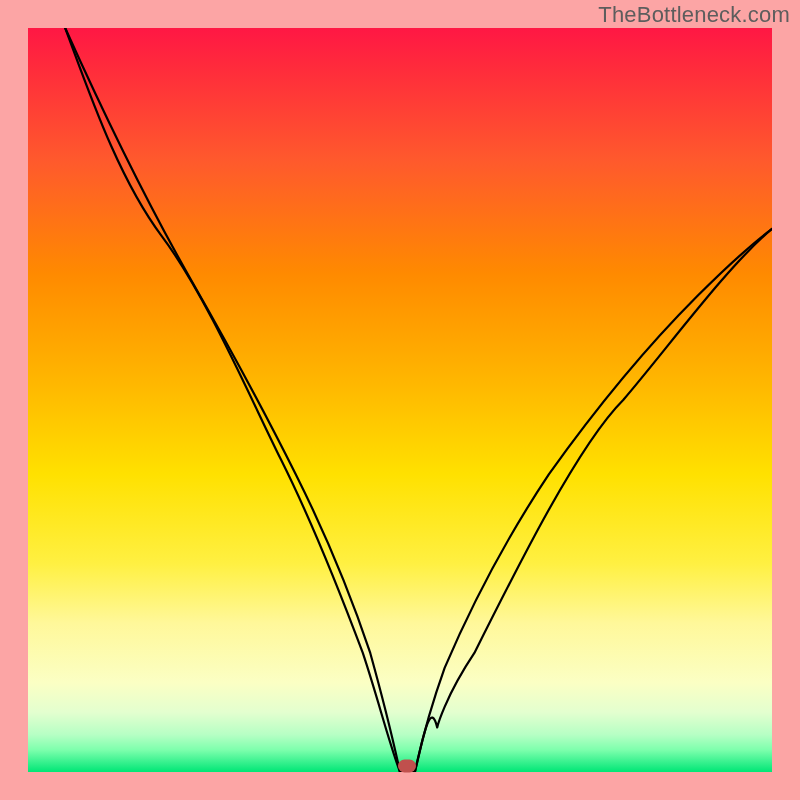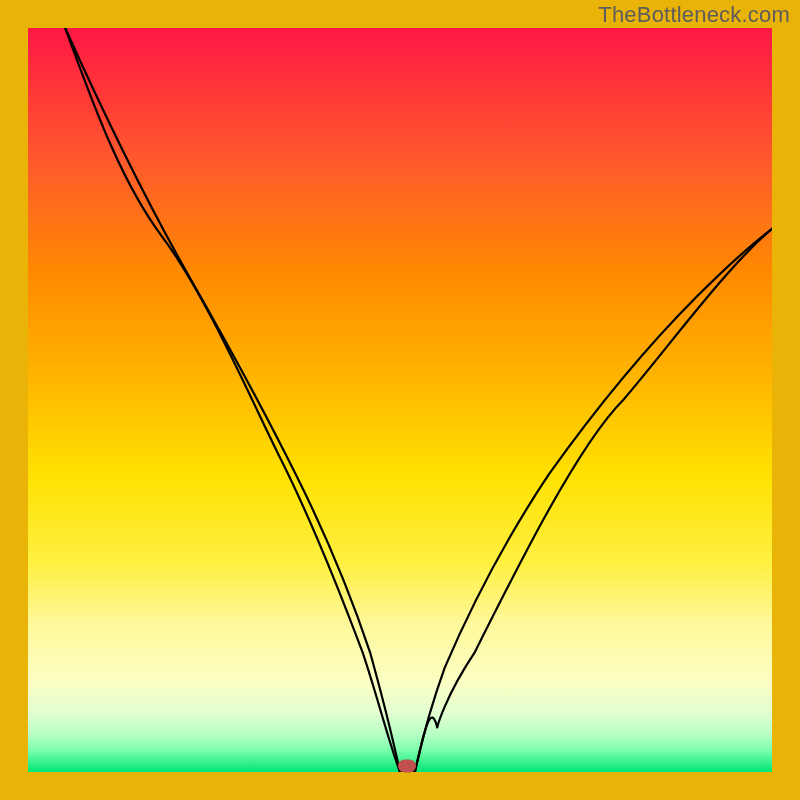--- a/index.html
+++ b/index.html
@@ -7,21 +7,21 @@
     padding: 0;
     width: 800px;
     height: 800px;
     background: #000;
     font-family: Arial, Helvetica, sans-serif;
     overflow: hidden;
   }
   .frame {
     width: 800px;
     height: 800px;
-    background: #eab308;
+    background: #fca5a5;
     position: relative;
   }
   .watermark {
     position: absolute;
     top: 2px;
     right: 10px;
     color: #5d5d5d;
     font-size: 22px;
     font-weight: 500;
     letter-spacing: 0.2px;

